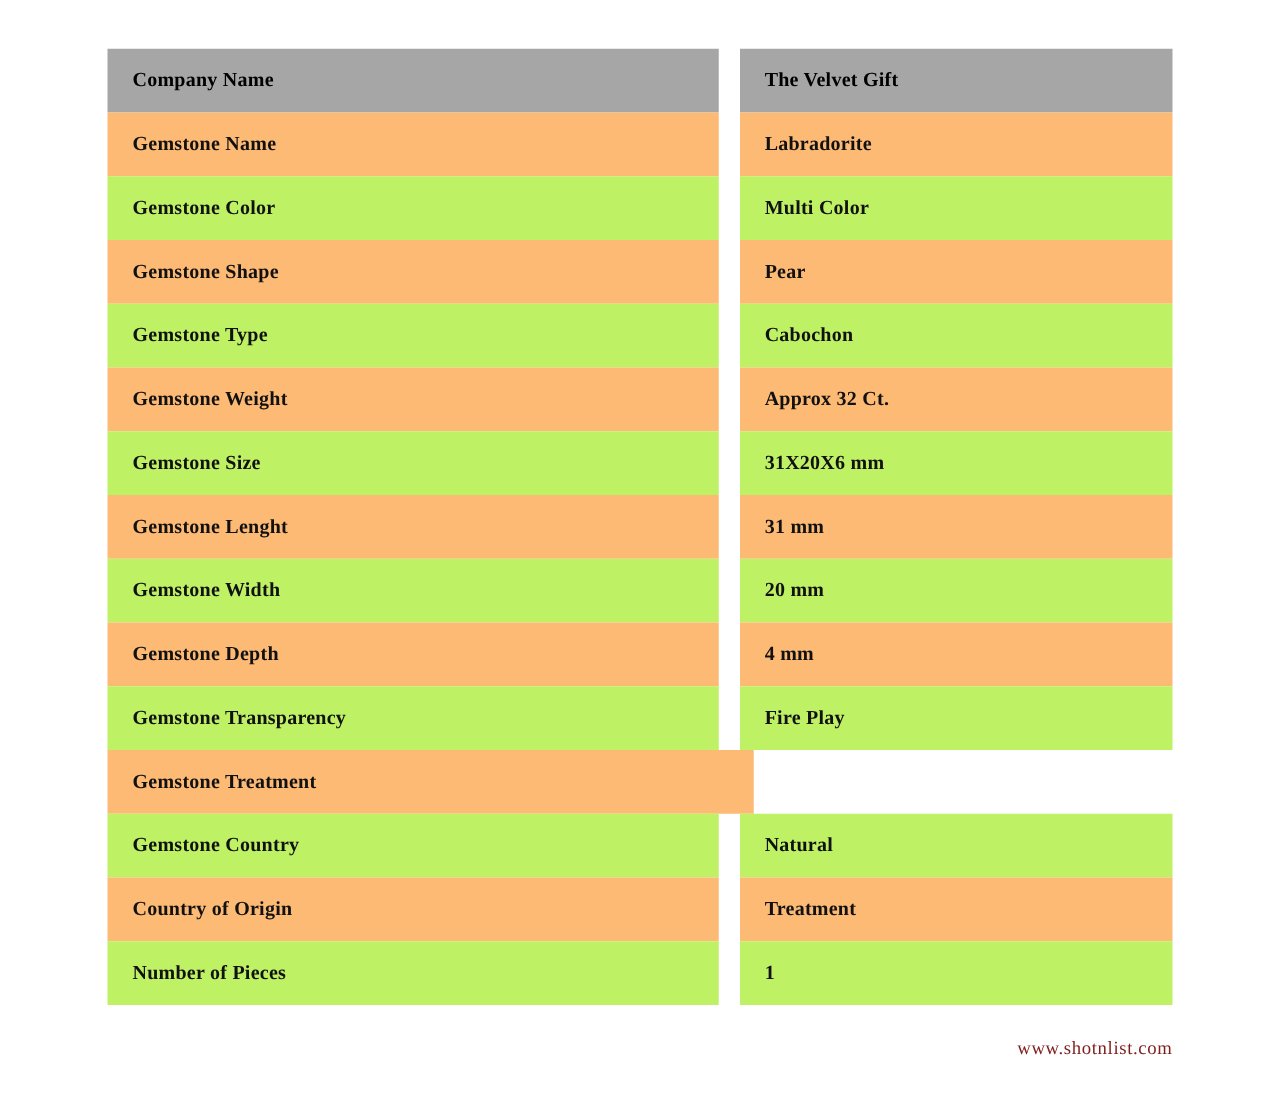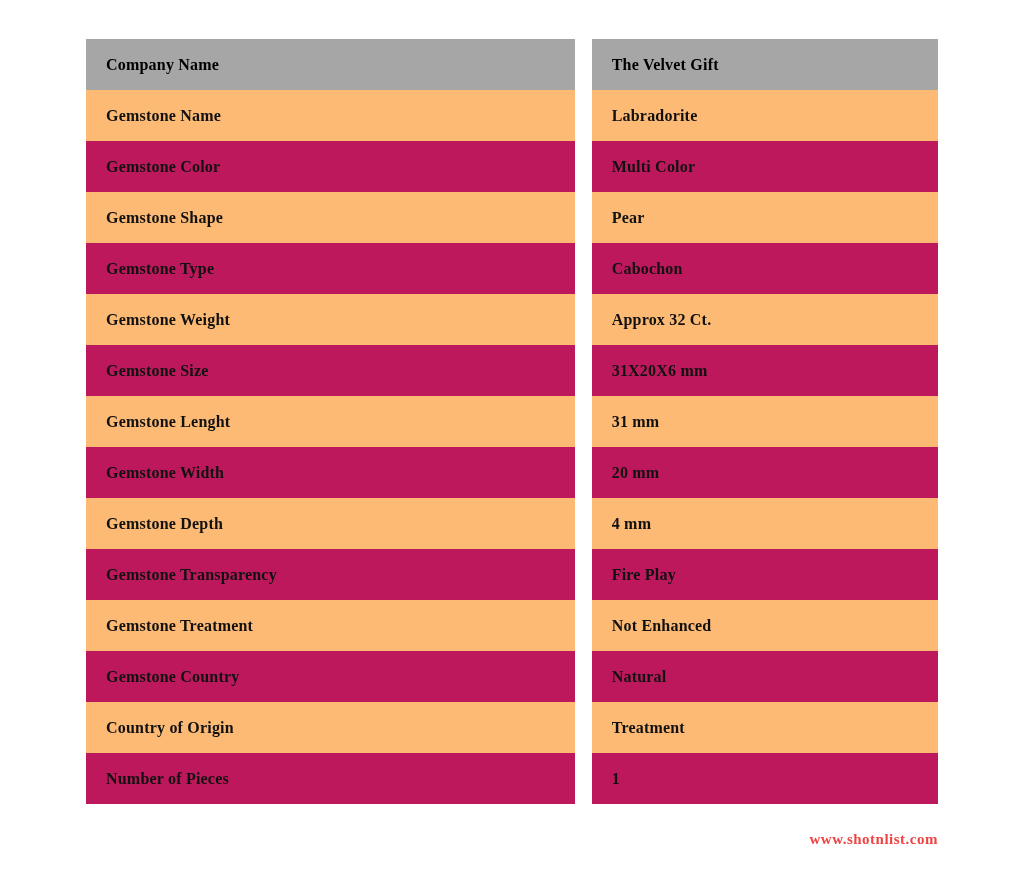--- a/index.html
+++ b/index.html
@@ -32,28 +32,28 @@
     padding-left: 20px;
     font-weight: bold;
     font-size: 16px;
     color: #111111;
     letter-spacing: 0.2px;
   }
   .cell.label { width: 517px; }
   .cell.value { width: 366px; }
   .row.header .cell { background: #a6a6a6; color: #000000; }
   .row.alt .cell { background: #fdba74; }
-  .row.plain .cell { background: #be185d; }
+  .row.plain .cell { background: #bef264; }
   .watermark {
     position: absolute;
     right: 86px;
     top: 831px;
-    font-weight: bold;
+    font-weight: normal;
     font-size: 15px;
-    color: #ef4444;
+    color: #7f1d1d;
     letter-spacing: 0.5px;
   }
 </style>
 </head>
 <body>
 
 <div class="spec-table">
 
   <div class="row header">
     <div class="cell label">Company Name</div>
@@ -105,21 +105,20 @@
     <div class="cell value">4 mm</div>
   </div>
 
   <div class="row plain">
     <div class="cell label">Gemstone Transparency</div>
     <div class="cell value">Fire Play</div>
   </div>
 
   <div class="row alt">
     <div class="cell label">Gemstone Treatment</div>
-    <div class="cell value">Not Enhanced</div>
   </div>
 
   <div class="row plain">
     <div class="cell label">Gemstone Country</div>
     <div class="cell value">Natural</div>
   </div>
 
   <div class="row alt">
     <div class="cell label">Country of Origin</div>
     <div class="cell value">Treatment</div>

